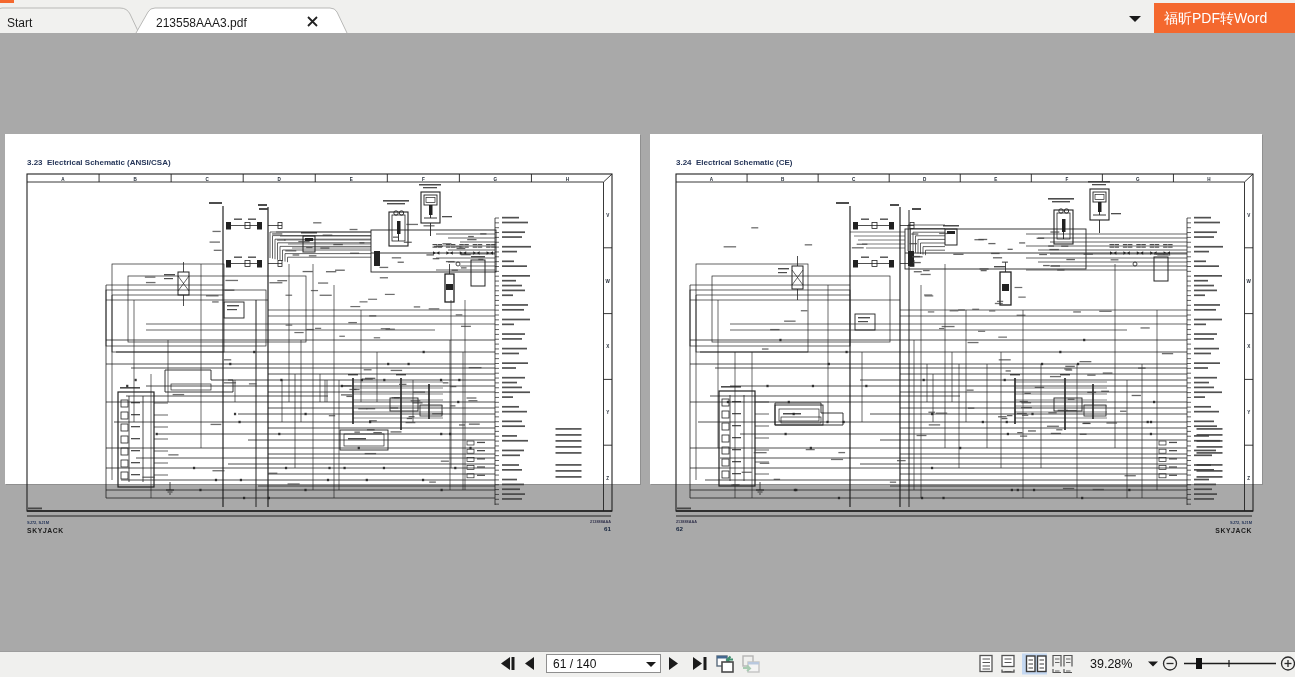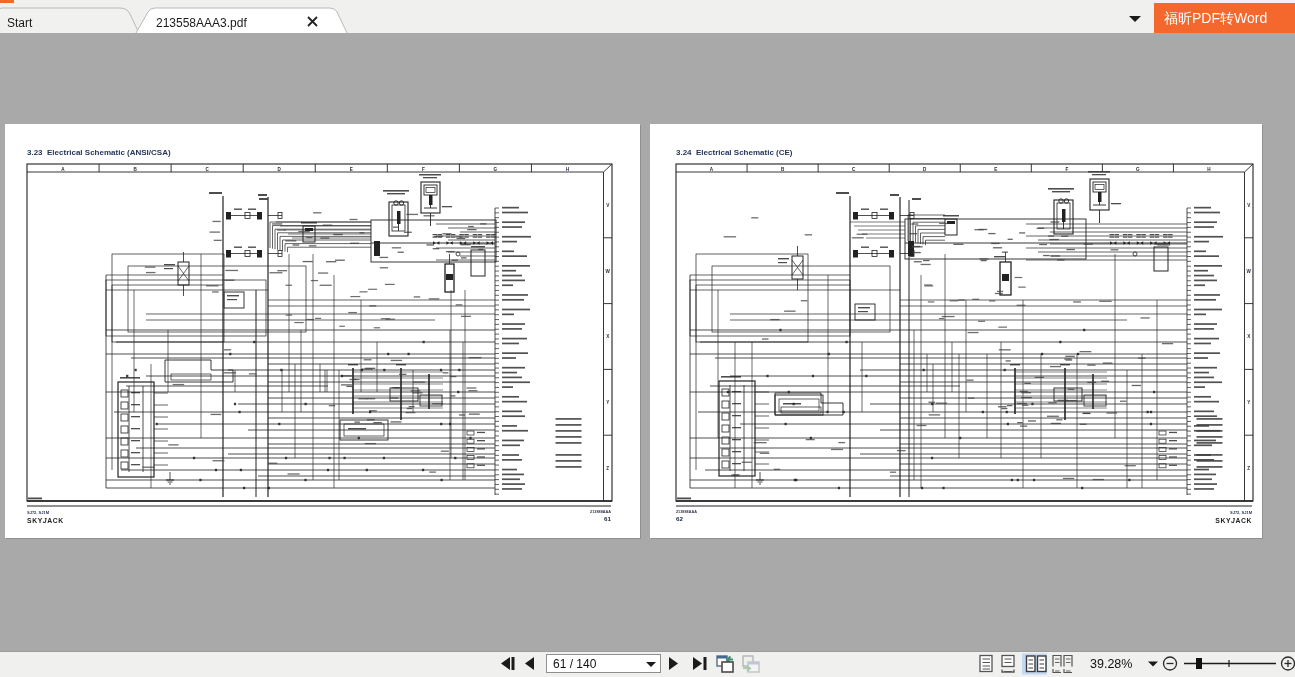--- a/index.html
+++ b/index.html
@@ -1,15 +1,15 @@
 <!DOCTYPE html>
 <html><head><meta charset="utf-8"><style>
 *{margin:0;padding:0;box-sizing:border-box}
 body{width:1295px;height:677px;overflow:hidden;background:#a9a9a9;font-family:"Liberation Sans",sans-serif;position:relative}
-.page{position:absolute;top:124px;height:414px;background:#fff;box-shadow:1px 1px 0 #8f8f8f}
+.page{position:absolute;top:134px;height:350px;background:#fff;box-shadow:1px 1px 0 #8f8f8f}
 </style></head><body>
 <div class="page" style="left:5px;width:635px">
     <svg width="635" height="414" viewBox="0 0 635 414" style="position:absolute;left:0;top:0">
       <text x="22" y="31" font-family="Liberation Sans, sans-serif" font-size="8.0" font-weight="bold" fill="#263659" text-anchor="start">3.23&nbsp;&nbsp;Electrical Schematic (ANSI/CSA)</text>
       <rect x="22" y="40" width="585" height="337" fill="none" stroke="#222222" stroke-width="1.1"></rect>
       <line x1="22" y1="48" x2="598.5" y2="48" stroke="#222222" stroke-width="0.9"></line>
       <line x1="598.5" y1="48" x2="598.5" y2="377" stroke="#222222" stroke-width="0.9"></line>
       <line x1="598.5" y1="48" x2="607" y2="40" stroke="#222222" stroke-width="0.9"></line>
       <line x1="94.0625" y1="40" x2="94.0625" y2="48" stroke="#222222" stroke-width="0.9"></line>
       <line x1="166.125" y1="40" x2="166.125" y2="48" stroke="#222222" stroke-width="0.9"></line>

